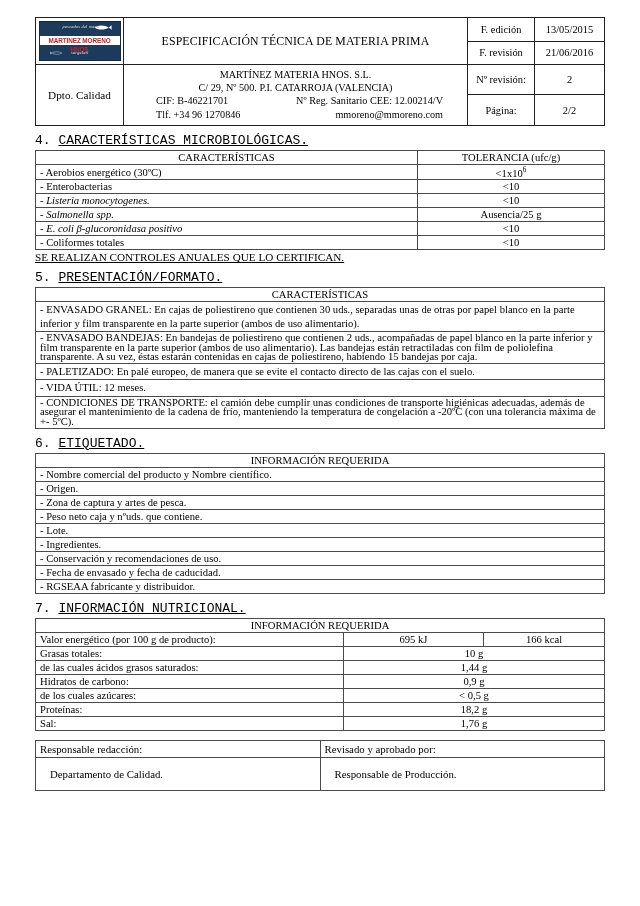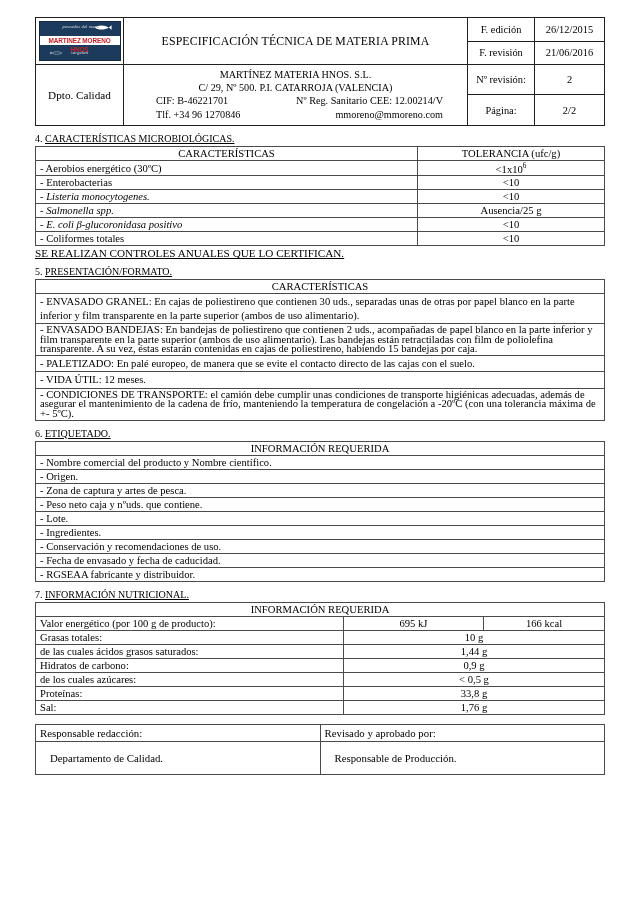--- a/index.html
+++ b/index.html
@@ -130,23 +130,24 @@
     font-size: 10.4px;
     text-align: center;
     padding: 3px 4px !important;
     white-space: nowrap;
   }
   .meta-lbl { width: 67px; }
   .meta-val { width: 70px; }
 
   
   .sec-h {
-    font-size: 10px;
+    font-size: 13px;
     margin: 7px 0 2px 0;
     white-space: nowrap;
+    font-family: Liberation Mono, monospace;
   }
   .sec-h .num { text-decoration: none; }
   .sec-h .txt { text-decoration: underline; }
 
   
   table.dt {
     width: 100%;
     border-collapse: collapse;
     table-layout: fixed;
     border: 1px solid #3a3a3a;
@@ -249,21 +250,21 @@
               <svg class="logo-fish2" viewBox="0 0 40 14">
                 <path d="M6 7 C12 2, 26 2, 34 7 C26 12, 12 12, 6 7 Z" fill="none" stroke="#cfd8e3" stroke-width="1.4"></path>
                 <path d="M6 7 L1 3 L1 11 Z" fill="#cfd8e3"></path>
               </svg>
               <span>surgelati</span>
             </div>
           </div>
         </td>
         <td class="doc-title" rowspan="2">ESPECIFICACIÓN TÉCNICA DE MATERIA PRIMA</td>
         <td class="meta-lbl">F. edición</td>
-        <td class="meta-val">26/12/2015</td>
+        <td class="meta-val">13/05/2015</td>
       </tr>
       <tr>
         <td class="meta-lbl">F. revisión</td>
         <td class="meta-val">21/06/2016</td>
       </tr>
       <tr>
         <td class="dpto-cell" rowspan="2">Dpto. Calidad</td>
         <td class="company" rowspan="2">
           <span class="c-line">MARTÍNEZ MATERIA HNOS. S.L.</span>
           <span class="c-line">C/ 29, Nº 500. P.I. CATARROJA (VALENCIA)</span>
@@ -424,21 +425,21 @@
       <tr>
         <td class="n-lbl">Hidratos de carbono:</td>
         <td class="n-val" colspan="2">0,9 g</td>
       </tr>
       <tr>
         <td class="n-lbl n-indent">de los cuales azúcares:</td>
         <td class="n-val" colspan="2">&lt; 0,5 g</td>
       </tr>
       <tr>
         <td class="n-lbl">Proteínas:</td>
-        <td class="n-val" colspan="2">33,8 g</td>
+        <td class="n-val" colspan="2">18,2 g</td>
       </tr>
       <tr>
         <td class="n-lbl">Sal:</td>
         <td class="n-val" colspan="2">1,76 g</td>
       </tr>
     </tbody>
   </table>
 
   <table class="sig">
     <colgroup>

